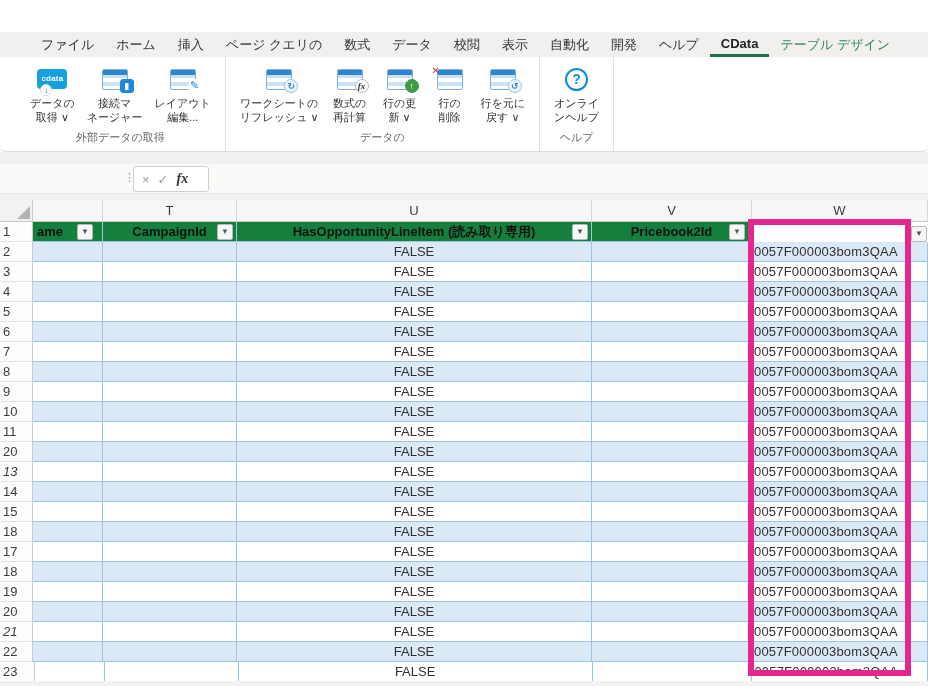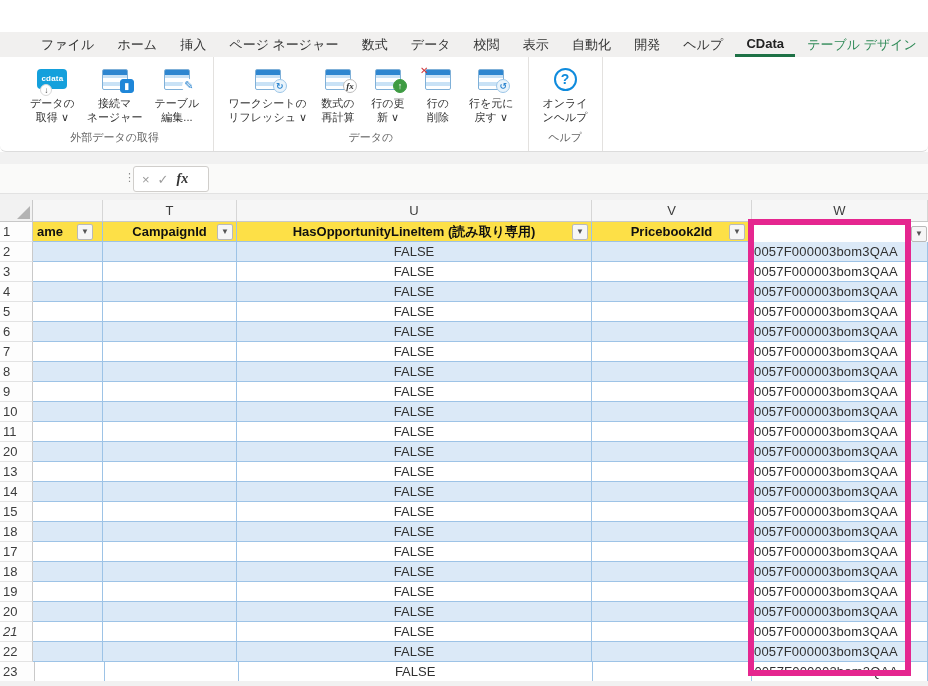--- a/index.html
+++ b/index.html
@@ -2,21 +2,21 @@
 <html><head>
 <meta charset="utf-8">
 <style>
   * { margin:0; padding:0; box-sizing:border-box; }
   html,body { background:#fff; }
   body { font-family:"Liberation Sans","DejaVu Sans",sans-serif; color:#262626; }
   .app { position:relative; width:928px; height:686px; background:#fff; overflow:hidden; }
 
   
   .menubar { position:absolute; left:0; top:32px; width:928px; height:25px;
-    background:#f1f0ef; display:flex; align-items:stretch; padding-left:30px;justify-content:space-between; }
+    background:#f1f0ef; display:flex; align-items:stretch; padding-left:30px; }
   .menu-item { font-size:13px; color:#333; padding:0 11px; display:flex; align-items:center;
     cursor:default; white-space:nowrap; }
   .menu-item.active { font-weight:bold; color:#222; border-bottom:3px solid #1e7145; padding-bottom:0; }
   .menu-item.accent { color:#2f8a57; }
 
   
   .ribbon { position:absolute; left:0; top:57px; width:928px; height:95px; background:#fff;
     border-bottom:1px solid #dcdcdc; border-radius:0 0 6px 6px; display:flex; padding-left:16px; }
   .rgroup { display:flex; flex-direction:column; align-items:center; padding:6px 10px 2px 10px;
     border-right:1px solid #e3e1df; }
@@ -75,21 +75,21 @@
   .corner::after { content:""; position:absolute; right:2px; bottom:2px; width:0; height:0;
     border-left:13px solid transparent; border-bottom:13px solid #b3b3b3; }
 
   .sheet { position:absolute; left:0; top:222px; width:928px; height:464px; overflow:hidden; background:#fff; }
   .srow { display:flex; height:20px; }
   .cell { height:20px; font-size:13px; overflow:hidden; white-space:nowrap; }
   .rownum { background:#fdfdfd; border-right:1px solid #c9c9c9; border-bottom:1px solid #e3e3e3;
     color:#3c3c3c; font-size:13px; padding-left:3px; line-height:19px; }
   .tcell { border-right:1px solid #9dc3e6; border-bottom:1px solid #9dc3e6; line-height:19px; color:#303030; }
   .srow.banded .tcell { background:#dbe9f7; }
-  .header-row .tcell { background:#fde047; font-weight:bold; color:#111; position:relative; }
+  .header-row .tcell { background:#15803d; font-weight:bold; color:#111; position:relative; }
   .c-s { text-align:left; padding-left:4px; }
   .c-t, .c-u, .c-v, .c-w-h { text-align:center; }
   .c-w { text-align:left; padding-left:2px; letter-spacing:.2px; }
   .filter-btn { position:absolute; top:2px; width:16px; height:16px; background:#f6f6f6;
     border:1px solid #b9b9b9; border-radius:2px; font-size:8px; line-height:14px; color:#555;
     text-align:center; font-weight:normal; }
   .filter-ext { position:absolute; left:911px; top:4px; width:16px; height:16px; background:#f6f6f6;
     border:1px solid #b9b9b9; border-radius:2px; font-size:8px; line-height:14px; color:#555; text-align:center; }
 
   .highlight-box { position:absolute; left:748px; top:219px; width:163px; height:457px;
@@ -98,21 +98,21 @@
 </style>
 </head>
 <body>
 
 <div class="app">
 
   <div class="menubar">
       <div class="menu-item">ファイル</div>
       <div class="menu-item">ホーム</div>
       <div class="menu-item">挿入</div>
-      <div class="menu-item">ページ ネージャー</div>
+      <div class="menu-item">ページ クエリの</div>
       <div class="menu-item">数式</div>
       <div class="menu-item">データ</div>
       <div class="menu-item">校閲</div>
       <div class="menu-item">表示</div>
       <div class="menu-item">自動化</div>
       <div class="menu-item">開発</div>
       <div class="menu-item">ヘルプ</div>
       <div class="menu-item active">CData</div>
       <div class="menu-item accent">テーブル デザイン</div>
     </div>
@@ -135,21 +135,21 @@
             </span>
             <span class="rbtn-label">接続マ
 ネージャー</span>
           </div>
           <div class="rbtn">
             <span class="iconwrap">
               <span class="icon-table">
                 <span class="badge pencil">✎</span>
               </span>
             </span>
-            <span class="rbtn-label">テーブル
+            <span class="rbtn-label">レイアウト
 編集...</span>
           </div>
         </div>
         <div class="rgroup-label">外部データの取得</div>
       </div>
       <div class="rgroup">
         <div class="rgroup-buttons">
           <div class="rbtn">
             <span class="iconwrap">
               <span class="icon-table">
@@ -324,21 +324,21 @@
       </div>
       <div class="srow banded">
         <div class="cell rownum" style="width: 33px;">20</div>
         <div class="cell tcell c-s" style="width: 70px;"></div>
         <div class="cell tcell c-t" style="width: 134px;"></div>
         <div class="cell tcell c-u" style="width: 355px;">FALSE</div>
         <div class="cell tcell c-v" style="width: 160px;"></div>
         <div class="cell tcell c-w" style="width: 176px;">0057F000003bom3QAA</div>
       </div>
       <div class="srow">
-        <div class="cell rownum" style="width: 33px;">13</div>
+        <div class="cell rownum" style="width: 33px; font-style: italic;">13</div>
         <div class="cell tcell c-s" style="width: 70px;"></div>
         <div class="cell tcell c-t" style="width: 134px;"></div>
         <div class="cell tcell c-u" style="width: 355px;">FALSE</div>
         <div class="cell tcell c-v" style="width: 160px;"></div>
         <div class="cell tcell c-w" style="width: 176px;">0057F000003bom3QAA</div>
       </div>
       <div class="srow banded">
         <div class="cell rownum" style="width: 33px;">14</div>
         <div class="cell tcell c-s" style="width: 70px;"></div>
         <div class="cell tcell c-t" style="width: 134px;"></div>

